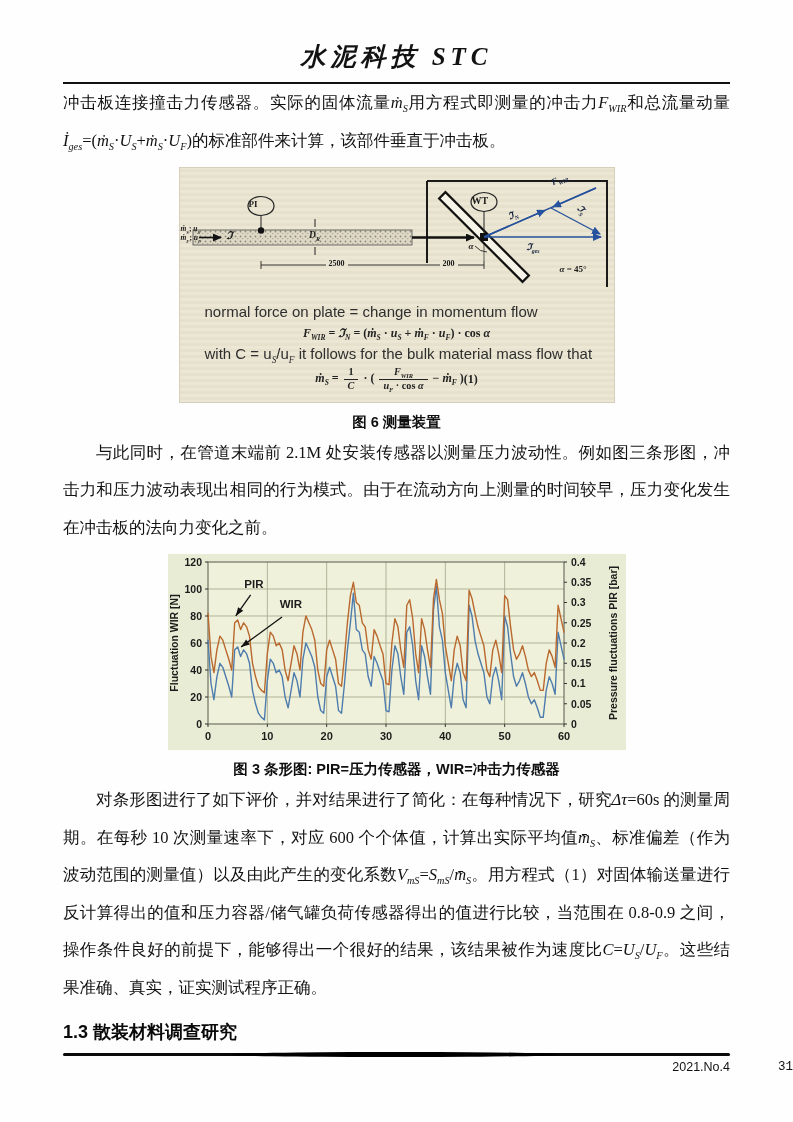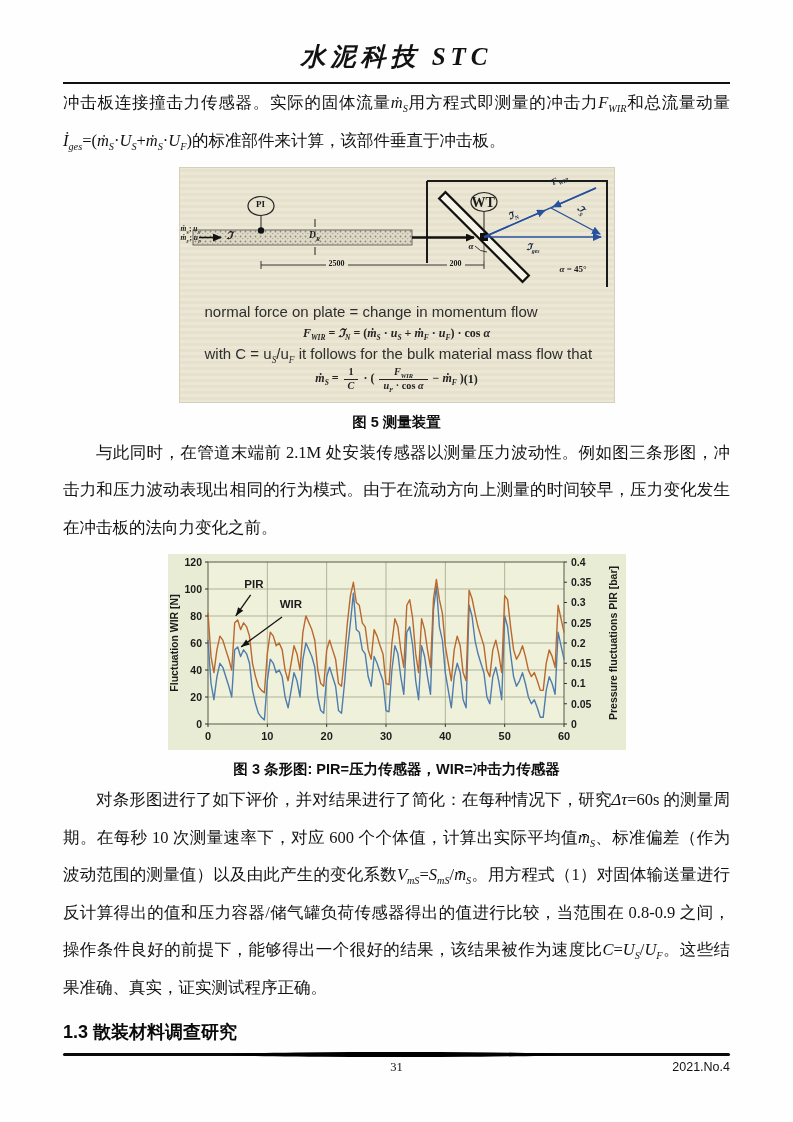--- a/index.html
+++ b/index.html
@@ -36,22 +36,22 @@
   
   .fig3{width:458px;margin:8px auto 0;}
   #fig3-svg{display:block;}
   #fig3-svg text{font-family:"Liberation Sans","DejaVu Sans",sans-serif;font-weight:700;fill:#1c1c1c;}
   .section-heading{font-family:"Liberation Sans","DejaVu Sans",sans-serif;
         font-weight:700;font-size:18px;margin-top:14px;color:#0a0a0a;}
   .footer-rule{position:absolute;left:63px;right:63px;top:1053px;height:2.5px;
         background:#0a0a0a;border-radius:2px;}
   .footer-bulge{position:absolute;left:230px;width:330px;top:1051.5px;height:5.5px;
         background:#000;border-radius:50%;}
-  .footer-page{position:absolute;top:1060px;left:0;right:0;text-align:center;
-        font-size:12.5px;font-family:Liberation Serif, serif;color:#111;}
+  .footer-page{position:absolute;top:1060px;left:0;right:0;text-align:right;
+        font-size:12.5px;font-family:Liberation Mono, monospace;color:#111;}
   .footer-issue{position:absolute;top:1060px;right:63px;font-size:12.5px;
         font-family:"Liberation Sans",sans-serif;color:#111;}
 </style>
 </head>
 <body>
 
 <div class="page">
 
   <div class="journal-title">水泥科技 STC</div>
   <div class="header-rule"></div>
@@ -108,25 +108,25 @@
         <line x1="305" y1="62" x2="417" y2="13" stroke="#26519c" stroke-width="1.4"></line>
         <line x1="305" y1="62" x2="366" y2="35.3" stroke="#26519c" stroke-width="1.4" marker-end="url(#mB)"></line>
         <line x1="417" y1="13" x2="374" y2="31.8" stroke="#26519c" stroke-width="1.4" marker-end="url(#mB)"></line>
         <line x1="372" y1="33" x2="421" y2="59" stroke="#26519c" stroke-width="1.4" marker-end="url(#mB)"></line>
 
         <path d="M296,71 Q301,77 308,77" fill="none" stroke="#222" stroke-width="0.9"></path>
       </svg>
       <span class="dlab dk" style="left:2px;top:49px;font-size:7.5px;"><span class="v">ṁ</span><sub class="v vs">S</sub>; <span class="v">u</span><sub class="v vs">S</sub></span>
       <span class="dlab dk" style="left:2px;top:58px;font-size:7.5px;"><span class="v">ṁ</span><sub class="v vs">F</sub>; <span class="v">u</span><sub class="v vs">F</sub></span>
       <span class="dlab dk" style="left:48px;top:52px;font-size:11px;"><span class="v">ℑ</span></span>
-      <span class="dlab dk" style="left:70px;top:24px;width:24px;text-align:center;font-size:9px;">PI</span>
-      <span class="dlab dk" style="left:293px;top:20px;width:16px;text-align:center;font-size:14px;">WT</span>
+      <span class="dlab dk" style="left:70px;top:24px;width:24px;font-size:9px;">PI</span>
+      <span class="dlab dk" style="left:293px;top:20px;width:16px;text-align:center;font-size:10px;">WT</span>
       <span class="dlab dk" style="left:124px;top:55px;width:24px;text-align:center;font-size:9.5px;"><span class="v">D</span><sub class="v vs">R</sub></span>
       <span class="dlab dk" style="left:147px;top:84px;font-size:8px;background:#e9e5d2;padding:0 3px;">2500</span>
-      <span class="dlab dk" style="left:268px;top:84px;font-size:8px;background:#e9e5d2;padding:0 3px;">200</span>
+      <span class="dlab dk" style="left:261px;top:84px;font-size:8px;background:#e9e5d2;padding:0 3px;">200</span>
       <span class="dlab dk" style="left:290px;top:66px;font-size:9px;"><span class="v">α</span></span>
       <span class="dlab dk" style="left:381px;top:89px;font-size:9px;"><span class="v">α</span> = 45°</span>
       <span class="dlab" style="left:372px;top:-1px;font-size:9px;transform:rotate(-24deg);"><span class="v">F</span><sub class="v vs">WIR</sub></span>
       <span class="dlab" style="left:329px;top:33px;font-size:9.5px;transform:rotate(-24deg);"><span class="v">ℑ</span><sub class="v vs">N</sub></span>
       <span class="dlab" style="left:399px;top:28px;font-size:9.5px;transform:rotate(48deg);"><span class="v">ℑ</span><sub class="v vs">S</sub></span>
       <span class="dlab" style="left:348px;top:65px;font-size:9.5px;"><span class="v">ℑ</span><sub class="v vs">ges</sub></span>
     </div>
     <div class="fig2-note">normal force on plate = change in momentum flow</div>
     <div class="fig2-formula"><span class="v">F</span><sub class="v vs">WIR</sub> = <span class="v">ℑ</span><sub class="v vs">N</sub> = (<span class="v">ṁ</span><sub class="v vs">S</sub> · <span class="v">u</span><sub class="v vs">S</sub> + <span class="v">ṁ</span><sub class="v vs">F</sub> · <span class="v">u</span><sub class="v vs">F</sub>) · cos <span class="v">α</span></div>
     <div class="fig2-note">with C = u<sub class="v vs">S</sub>/u<sub class="v vs">F</sub> it follows for the bulk material mass flow that</div>
@@ -134,21 +134,21 @@
       <span><span class="v">ṁ</span><sub class="v vs">S</sub> = <span class="frac">
             <span class="fnum">1</span>
             <span class="fden"><span class="v">C</span></span>
           </span> · ( <span class="frac">
             <span class="fnum"><span class="v">F</span><sub class="v vs">WIR</sub></span>
             <span class="fden"><span class="v">u</span><sub class="v vs">F</sub> · cos <span class="v">α</span></span>
           </span> − <span class="v">ṁ</span><sub class="v vs">F</sub> )</span>
       <span>(1)</span>
     </div>
   </div>
-  <div class="caption">图 5 测量装置</div>
+  <div class="caption">图 6 测量装置</div>
 
   <p class="para indent">与此同时，在管道末端前 2.1M 处安装传感器以测量压力波动性。例如图三条形图，冲击力和压力波动表现出相同的行为模式。由于在流动方向上测量的时间较早，压力变化发生在冲击板的法向力变化之前。</p>
 
   <div class="fig3">
     <svg id="fig3-svg" width="458" height="196" viewBox="0 0 458 196">
         <rect x="0" y="0" width="458" height="196" fill="#e9ecd4"></rect>
         <rect x="40" y="8" width="356" height="162" fill="#f0f1da"></rect>
         <line x1="99.33333333333333" y1="8" x2="99.33333333333333" y2="170" stroke="#a8ad90" stroke-width="0.9"></line>
         <line x1="158.66666666666666" y1="8" x2="158.66666666666666" y2="170" stroke="#a8ad90" stroke-width="0.9"></line>
         <line x1="218" y1="8" x2="218" y2="170" stroke="#a8ad90" stroke-width="0.9"></line>

